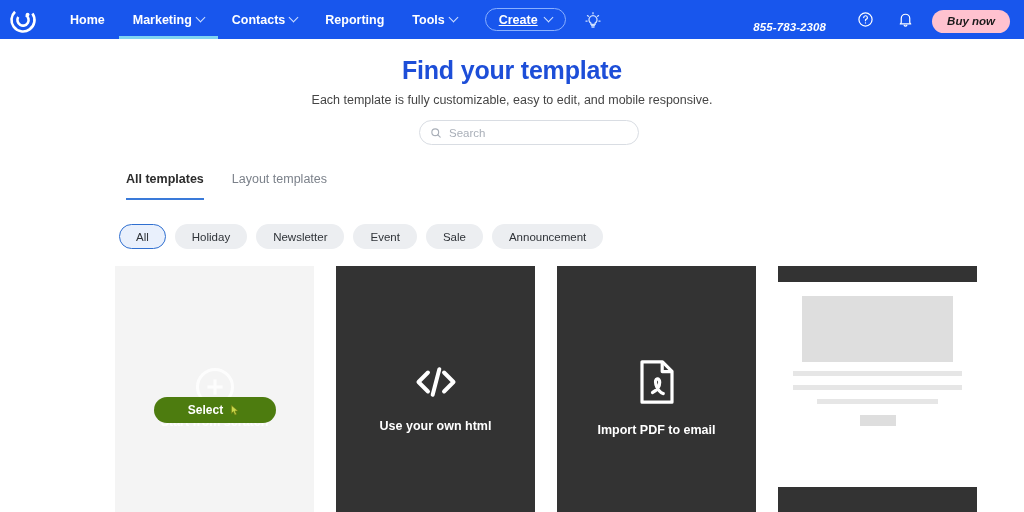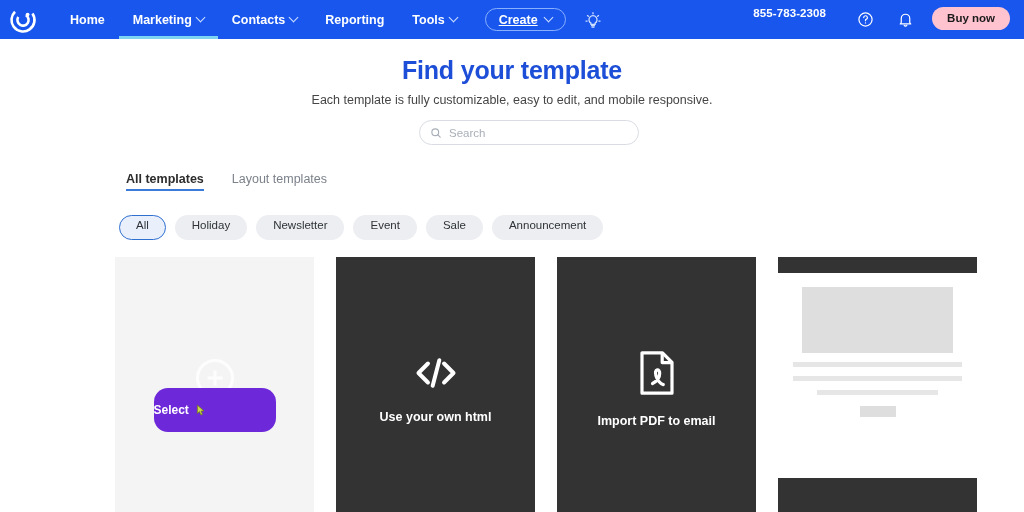--- a/index.html
+++ b/index.html
@@ -66,21 +66,21 @@
     text-decoration: underline;
   }
   .bulb-btn {
     margin-left: 16px;
     width: 22px; height: 22px;
     display: flex; align-items: center; justify-content: center;
     cursor: pointer;
   }
   .nav-right {
     margin-left: auto;
-    display: flex; align-items: flex-start; gap: 0;
+    display: flex; align-items: flex-end; gap: 0; font-style: italic;
   }
   .phone {
     color: #ffffff;
     font-size: 11.5px;
     font-weight: 600;
     letter-spacing: 0.1px;
     margin-right: 26px;
     cursor: pointer;
   }
   .icon-btn {
@@ -145,47 +145,47 @@
 
   
   .tabs {
     display: flex;
     gap: 28px;
     margin: 27px 0 0 126px;
   }
   .tab {
     position: relative;
     font-size: 12.5px;
-    padding-bottom: 5px;
+    padding-bottom: 14px;
     cursor: pointer;
     color: #7b818a;
   }
   .tab.active { color: #2c2c2c; font-weight: 600; }
   .tab.active::after {
     content: "";
     position: absolute;
     left: 0; right: 0; bottom: 0;
     height: 2px;
     background: #3a7ad9;
   }
 
   
   .chips {
     display: flex;
     gap: 9px;
     margin: 24px 0 0 119px;
   }
   .chip {
     height: 25px;
-    padding: 8px 16px;
+    padding: 0 16px;
     border-radius: 13px;
     background: #eceef1;
     color: #2f3338;
     font-size: 11.5px;
-    display: flex; align-items: flex-end;
+    display: flex; align-items: center;
     cursor: pointer;
     border: 1px solid transparent;
   }
   .chip.selected {
     background: #e9f0fc;
     border: 1.2px solid #2f6fd0;
   }
 
   
   .cards {
@@ -227,27 +227,27 @@
   .blank-label {
     font-size: 12.5px;
     font-weight: 600;
     color: #ffffff;
     opacity: .92;
   }
   .select-btn {
     position: absolute;
     left: 50%; top: 131px;
     transform: translateX(-50%);
-    width: 122px; height: 44px;
+    width: 122px; height: 26px;
     border-radius: 14px;
-    background: #6d28d9;
+    background: #4d7c0f;
     color: #ffffff;
     font-size: 12px;
     font-weight: 700;
-    display: flex; align-items: center; 
+    display: flex; align-items: center; justify-content: center;
     gap: 7px;
     cursor: pointer;
   }
   .cursor-glyph {
     display: inline-block;
     width: 11px; height: 13px;
   }
 
   .dark-inner {
     position: absolute; inset: 0;

